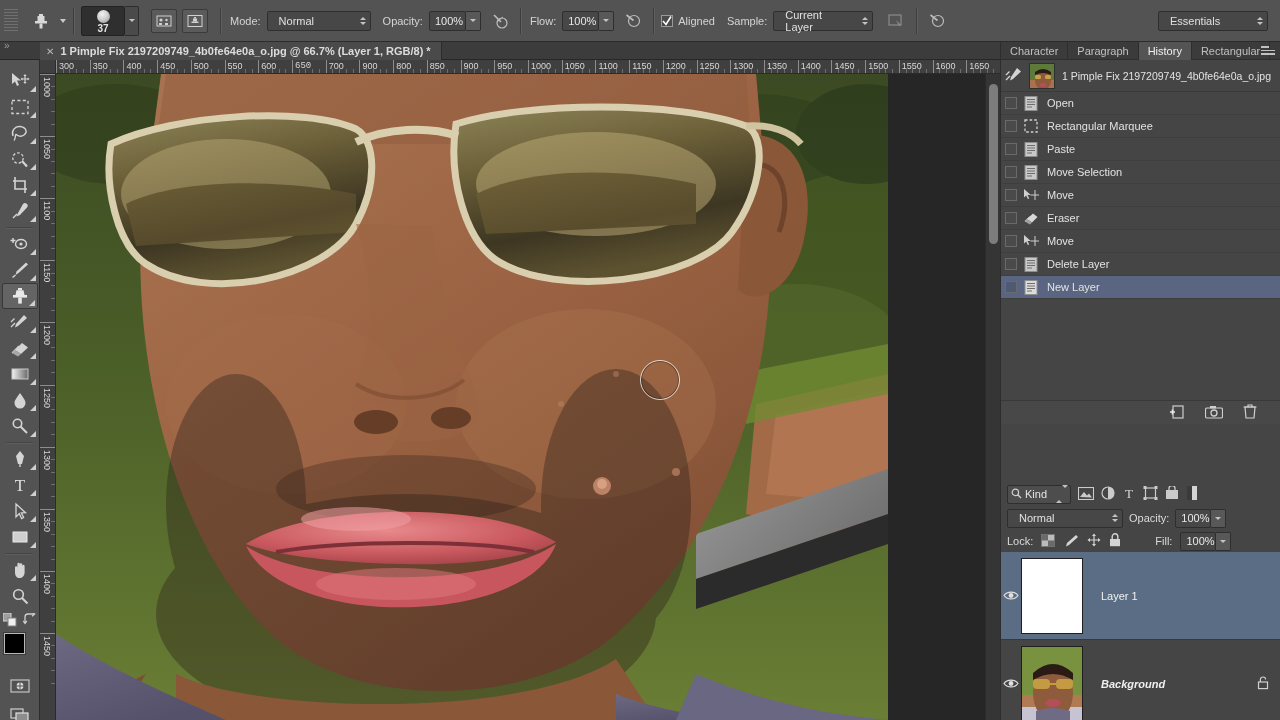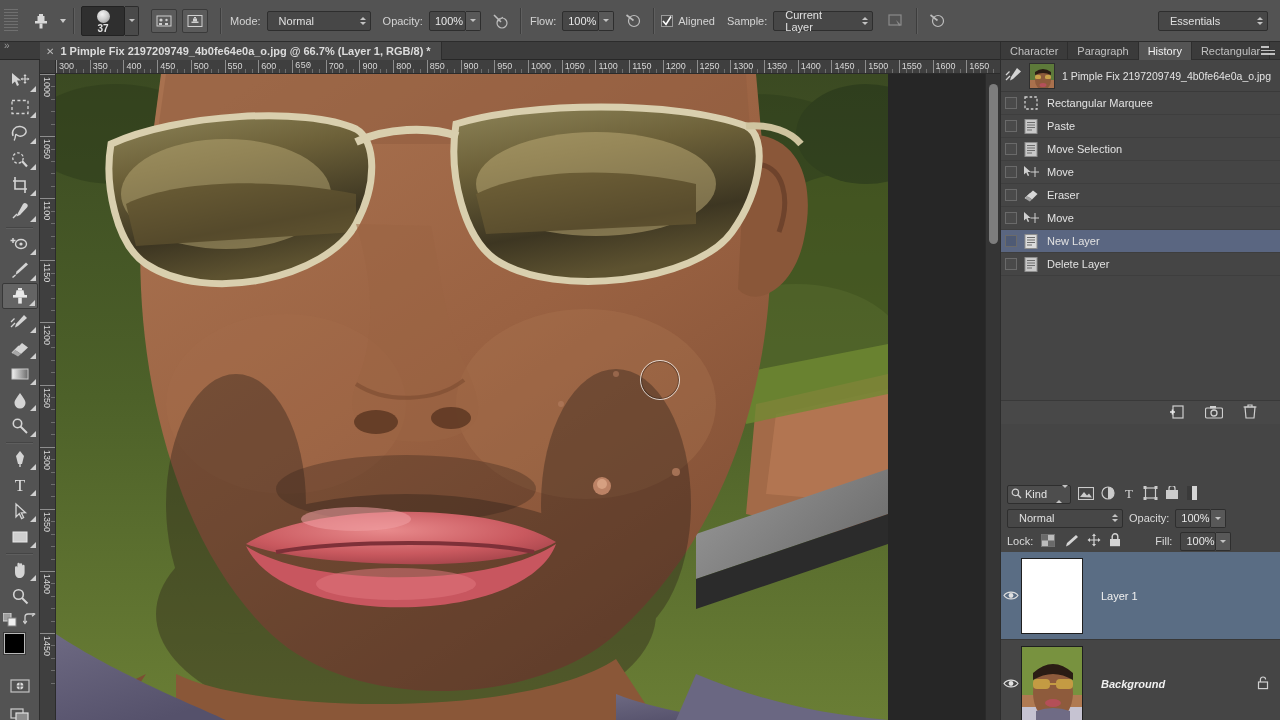--- a/index.html
+++ b/index.html
@@ -911,20 +911,30 @@
             <ellipse cx="13" cy="16" rx="8" ry="10" fill="#8d5a3c"></ellipse>
             <path d="M5 8 Q13 2 21 8 L21 11 Q13 7 5 11 Z" fill="#2a1c14"></path>
             <rect x="5" y="11" width="6" height="4" rx="1.5" fill="#c9a14a"></rect>
             <rect x="15" y="11" width="6" height="4" rx="1.5" fill="#c9a14a"></rect>
             <ellipse cx="13" cy="21" rx="3.5" ry="2" fill="#b4505a"></ellipse>
           </svg>
         </span>
         <span class="hist-lbl" style="font-size:10.5px;">1 Pimple Fix 2197209749_4b0fe64e0a_o.jpg</span>
       </div>
 
+      <div class="hist-row">
+        <span class="hist-chk"></span>
+        <span class="hist-ico">
+          <svg width="14" height="15" viewBox="0 0 14 15">
+            <rect x="1" y="0.5" width="12" height="14" fill="#c9c9c9" stroke="#8e8e8e"></rect>
+            <path d="M3 3.5 h8 M3 6 h8 M3 8.5 h8 M3 11 h5" stroke="#6c6c6c" stroke-width="1"></path>
+          </svg>
+        </span>
+        <span class="hist-lbl">Open</span>
+      </div>
 
       <div class="hist-row">
         <span class="hist-chk"></span>
         <span class="hist-ico">
           <svg width="14" height="14" viewBox="0 0 14 14">
             <rect x="1" y="1" width="12" height="12" fill="none" stroke="#cfcfcf" stroke-width="1.3" stroke-dasharray="2.6,2"></rect>
           </svg>
         </span>
         <span class="hist-lbl">Rectangular Marquee</span>
       </div>
@@ -978,40 +988,40 @@
         <span class="hist-chk"></span>
         <span class="hist-ico">
           <svg width="16" height="14" viewBox="0 0 16 14">
             <path d="M1 1 L1 9.5 L3.2 7.6 L4.8 11 L6.2 10.4 L4.6 7 L7.8 6.9 Z" fill="#cfcfcf"></path>
             <path d="M12 2 L12 12 M7.5 7 L16 7" stroke="#cfcfcf" stroke-width="1"></path>
           </svg>
         </span>
         <span class="hist-lbl">Move</span>
       </div>
 
+      <div class="hist-row">
+        <span class="hist-chk"></span>
+        <span class="hist-ico">
+          <svg width="14" height="15" viewBox="0 0 14 15">
+            <rect x="1" y="0.5" width="12" height="14" fill="#c9c9c9" stroke="#8e8e8e"></rect>
+            <path d="M3 3.5 h8 M3 6 h8 M3 8.5 h8 M3 11 h5" stroke="#6c6c6c" stroke-width="1"></path>
+          </svg>
+        </span>
+        <span class="hist-lbl">Delete Layer</span>
+      </div>
+
       <div class="hist-row selected">
         <span class="hist-chk"></span>
         <span class="hist-ico">
           <svg width="14" height="15" viewBox="0 0 14 15">
             <rect x="1" y="0.5" width="12" height="14" fill="#dcdcdc" stroke="#8e8e8e"></rect>
             <path d="M3 3.5 h8 M3 6 h8 M3 8.5 h8 M3 11 h5" stroke="#6c6c6c" stroke-width="1"></path>
           </svg>
         </span>
         <span class="hist-lbl">New Layer</span>
-      </div>
-
-      <div class="hist-row">
-        <span class="hist-chk"></span>
-        <span class="hist-ico">
-          <svg width="14" height="15" viewBox="0 0 14 15">
-            <rect x="1" y="0.5" width="12" height="14" fill="#c9c9c9" stroke="#8e8e8e"></rect>
-            <path d="M3 3.5 h8 M3 6 h8 M3 8.5 h8 M3 11 h5" stroke="#6c6c6c" stroke-width="1"></path>
-          </svg>
-        </span>
-        <span class="hist-lbl">Delete Layer</span>
       </div>
 
       <div class="hist-footer">
         <span>
           <svg width="16" height="14" viewBox="0 0 16 14">
             <rect x="4" y="1" width="10" height="12" fill="none" stroke="#cfcfcf" stroke-width="1.2"></rect>
             <path d="M1 7 h5 M3.5 4.5 v5" stroke="#e8e8e8" stroke-width="1.6"></path>
           </svg>
         </span>
         <span>

